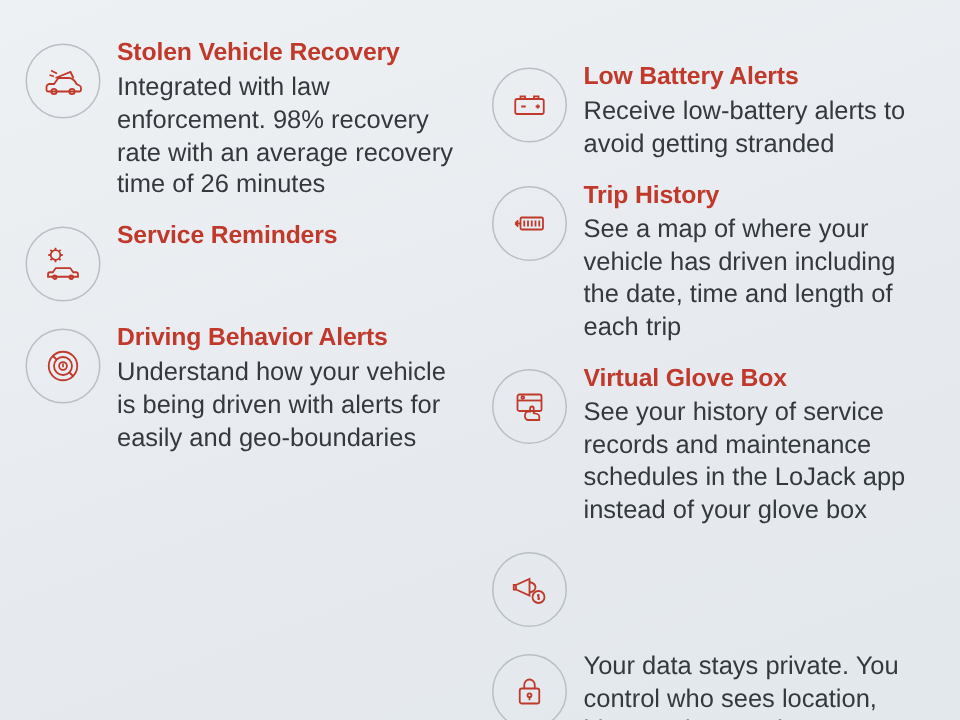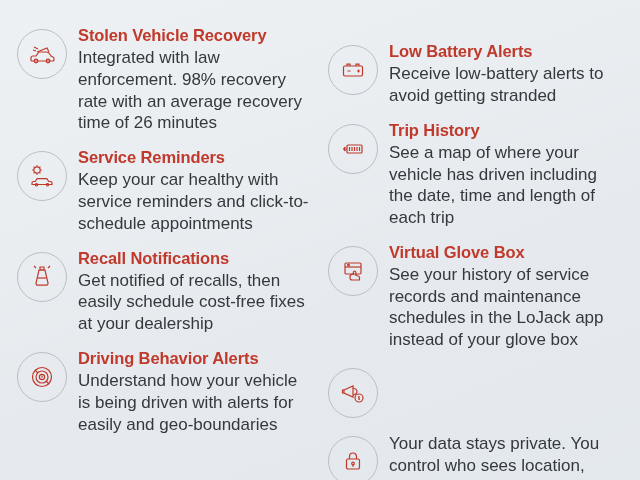--- a/index.html
+++ b/index.html
@@ -114,40 +114,23 @@
               <circle cx="10" cy="9" r="3.2"></circle>
               <path d="M10 4.2v1.4M10 12.4v1.4M5.2 9h1.4M13.4 9h1.4M6.6 5.6l1 1M12.4 11.4l1 1M13.4 5.6l-1 1M7.6 11.4l-1 1"></path>
               <path d="M5 22c0-.8.6-1.5 1.4-1.5h1.8l2-2.8h9.6l2 2.8h1.8c.8 0 1.4.7 1.4 1.5v1.5H5z"></path>
               <circle cx="9.5" cy="23.8" r="1.2"></circle>
               <circle cx="20.5" cy="23.8" r="1.2"></circle>
             </svg>
           </div>
         </div>
         <div class="feature-text">
           <p class="feature-title">Service Reminders</p>
-          <p class="feature-desc">Keep your car healthy with service reminders and click-to-schedule appointments</p>
-        </div>
-      </div>
-
-      <div class="feature">
-        <div class="icon-wrap">
-          <div class="icon-circle">
-            <svg width="30" height="30" viewBox="0 0 30 30" fill="none" stroke="#c0392b" stroke-width="1.2">
-              <path d="M13 5h4v3h-4z"></path>
-              <path d="M12 8h6l3 13c.2 1.2-.7 2.2-1.9 2.2h-8.2c-1.2 0-2.1-1-1.9-2.2z"></path>
-              <path d="M10.5 16h9"></path>
-              <path d="M9 6l-2-2M21 6l2-2"></path>
-            </svg>
-          </div>
-        </div>
-        <div class="feature-text">
-          <p class="feature-title">Recall Notifications</p>
-          <p class="feature-desc">Get notified of recalls, then easily schedule cost-free fixes at your dealership</p>
-        </div>
-      </div>
+        </div>
+      </div>
+
 
       <div class="feature">
         <div class="icon-wrap">
           <div class="icon-circle">
             <svg width="30" height="30" viewBox="0 0 30 30" fill="none" stroke="#c0392b" stroke-width="1.2">
               <circle cx="15" cy="15" r="9.5"></circle>
               <circle cx="15" cy="15" r="6"></circle>
               <circle cx="15" cy="15" r="2.6"></circle>
               <path d="M15 13.4v2.4M15 17.3v.6" stroke-width="1.1"></path>
               <path d="M8 8l3 3M22 22l-3-3"></path>

